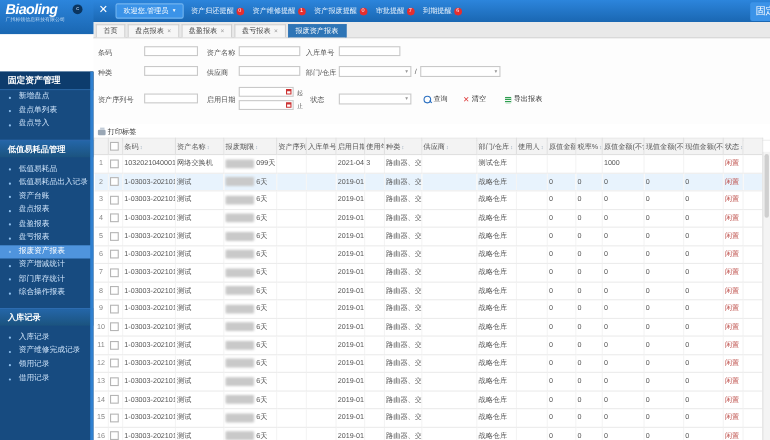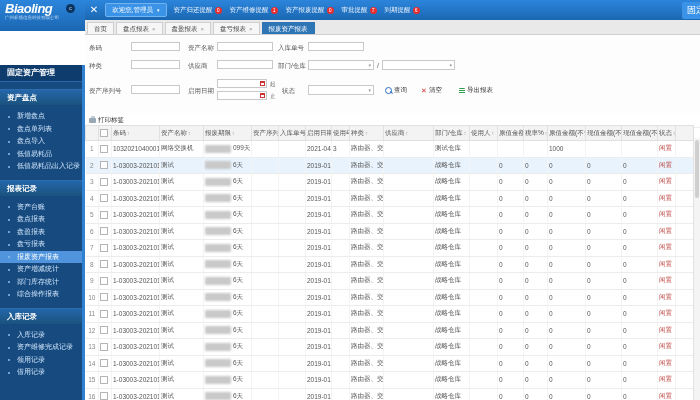--- a/index.html
+++ b/index.html
@@ -121,27 +121,26 @@
 
 <div class="logo">
   <div class="logo-title">Biaoling</div>
   <div class="logo-sub">广州标领信息科技有限公司</div>
   <span class="circle-ic">c</span>
 </div>
 
 <div class="sidebar">
   <div class="side-title">固定资产管理</div>
   <div id="side-sections">
-      <div class="side-sec-header">资产盘点</div>
       <div class="side-item">新增盘点</div>
       <div class="side-item">盘点单列表</div>
       <div class="side-item">盘点导入</div>
+      <div class="side-sec-header">低值易耗品管理</div>
       <div class="side-item">低值易耗品</div>
       <div class="side-item">低值易耗品出入记录</div>
-      <div class="side-sec-header">报表记录</div>
       <div class="side-item">资产台账</div>
       <div class="side-item">盘点报表</div>
       <div class="side-item">盘盈报表</div>
       <div class="side-item">盘亏报表</div>
       <div class="side-item selected">报废资产报表</div>
       <div class="side-item">资产增减统计</div>
       <div class="side-item">部门库存统计</div>
       <div class="side-item">综合操作报表</div>
       <div class="side-sec-header">入库记录</div>
       <div class="side-item">入库记录</div>

